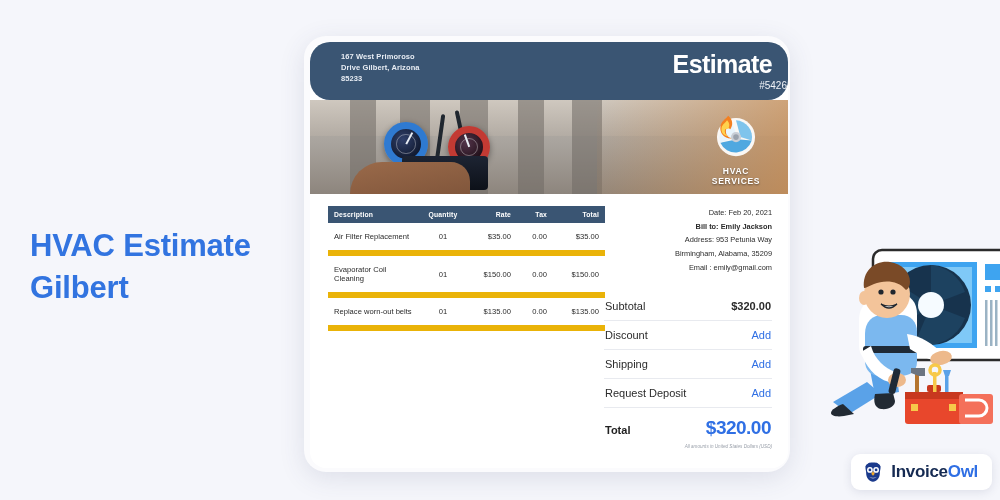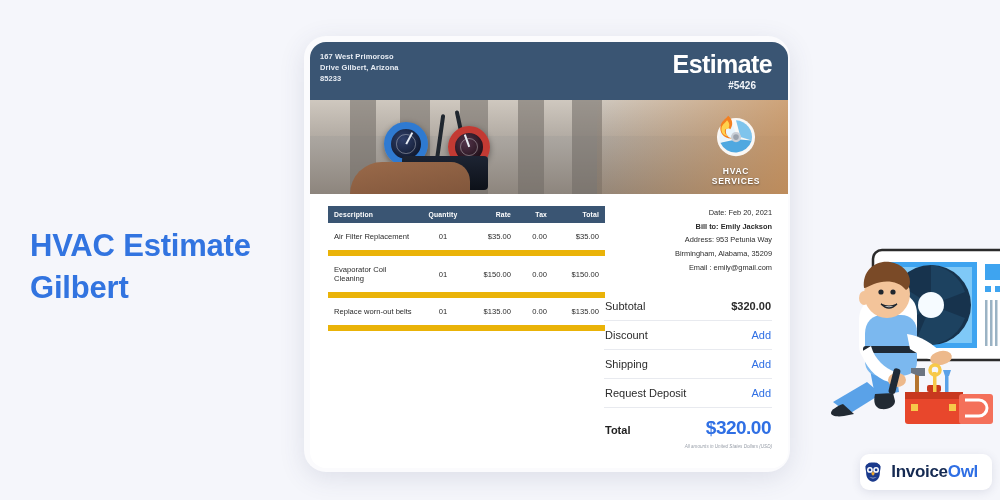--- a/index.html
+++ b/index.html
@@ -30,33 +30,34 @@
   .doc {
     position:absolute; left:310px; top:42px;
     width:478px; height:426px;
     background:#ffffff; border-radius:16px;
     overflow:hidden;
   }
 
   
   .doc-head {
     position:relative; height:58px; background:#3a5573;
-    padding:10px 16px 0 10px;
+    padding:10px 16px 0 31px;
+    border-radius:20px;
   }
   .doc-addr {
     font-size:7.5px; line-height:1.45; color:#e8edf4; font-weight:700;
     letter-spacing:.1px;
   }
   .doc-title {
     position:absolute; right:16px; top:8px;
     font-size:25px; font-weight:800; color:#fff; letter-spacing:-0.6px;
   }
   .doc-num {
-    position:absolute; right:32px; top:38px;
-    font-size:10px; font-weight:700; color:#f1f4f8;
+    position:absolute; right:1px; top:38px;
+    font-size:10px; font-weight:400; color:#f1f4f8;
   }
 
   
   .photo {
     position:relative; height:94px; overflow:hidden;
     background:linear-gradient(180deg,#b9b3ac 0%,#a9a49e 45%,#8d857d 100%);
   }
   .photo .bld {
     position:absolute; top:0; bottom:0;
     background:#6f6a64; opacity:.55;
@@ -160,21 +161,21 @@
   .grand .amt { font-size:19px; font-weight:800; color:#2f6fe4; letter-spacing:-0.5px; }
   .disclaim { font-size:4.6px; color:#9aa0aa; font-style:italic; text-align:right; margin-top:3px; }
 
   
   .illo { position:absolute; right:0; top:242px; width:185px; height:185px; }
 
   
   .brand {
     position:absolute; right:8px; bottom:10px;
     background:#fff; border-radius:9px;
-    padding:7px 14px 7px 2px;
+    padding:7px 14px 7px 11px;
     display:flex; align-items:center; gap:7px;
     box-shadow:0 2px 10px rgba(50,60,100,.12);
     text-align:center;
   }
   .brand .txt { font-size:17px; font-weight:700; letter-spacing:-0.3px; }
   .brand .t1 { color:#152a52; }
   .brand .t2 { color:#2f6fe4; }
 </style>
 </head>
 <body>

